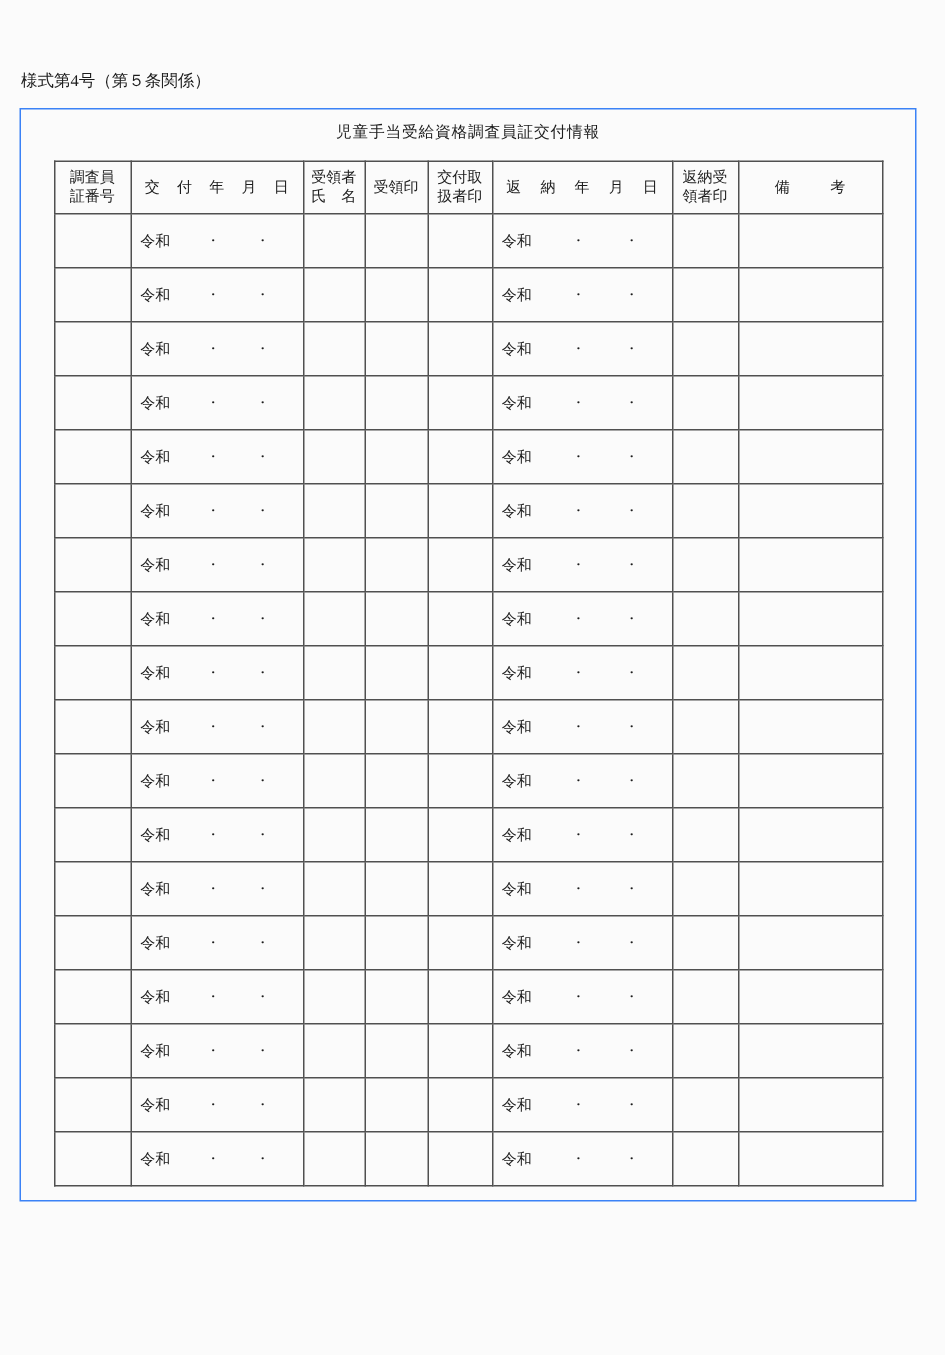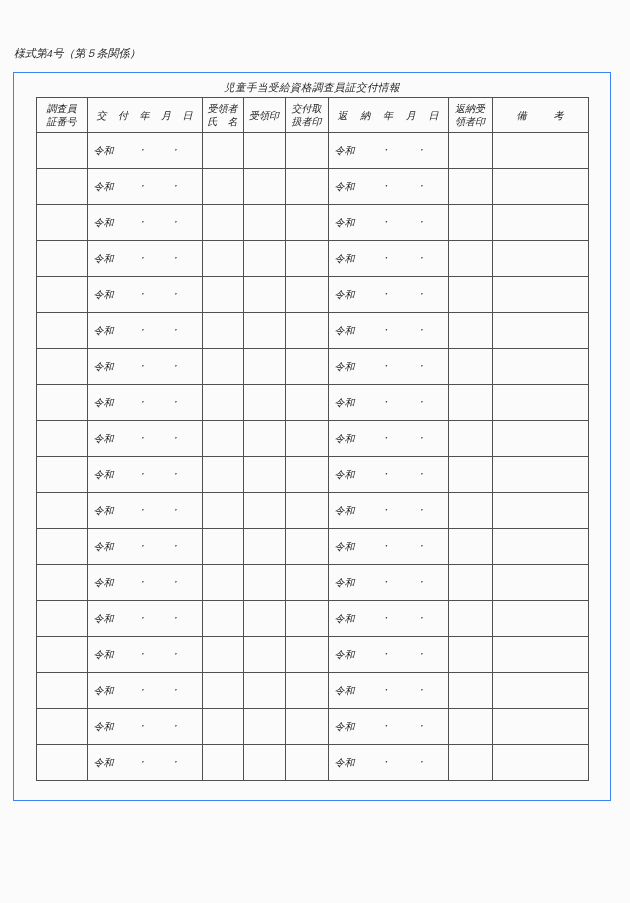--- a/index.html
+++ b/index.html
@@ -8,21 +8,20 @@
     background: #fbfbfb;
     font-family: "Liberation Serif", "DejaVu Serif", serif;
     color: #1c1c1c;
   }
   .sheet {
     position: relative;
     width: 630px;
     height: 903px;
     background: #fbfbfb;
     overflow: hidden;
-    font-style: italic;
   }
   .form-label {
     position: absolute;
     left: 14px;
     top: 46px;
     font-size: 11px;
     white-space: nowrap;
   }
   .frame {
     position: absolute;
@@ -36,21 +35,21 @@
   .title {
     text-align: center;
     font-size: 10.5px;
     padding-top: 8px;
     letter-spacing: 0.5px;
   }
   table.grid {
     border-collapse: collapse;
     table-layout: fixed;
     width: 552px;
-    margin: 2px auto 0 auto;
+    margin: 12px auto 0 auto;
   }
   table.grid th, table.grid td {
     border: 1px solid #505050;
     padding: 0;
     font-size: 10px;
     font-weight: normal;
     vertical-align: middle;
     overflow: hidden;
   }
   thead tr { height: 35px; }

